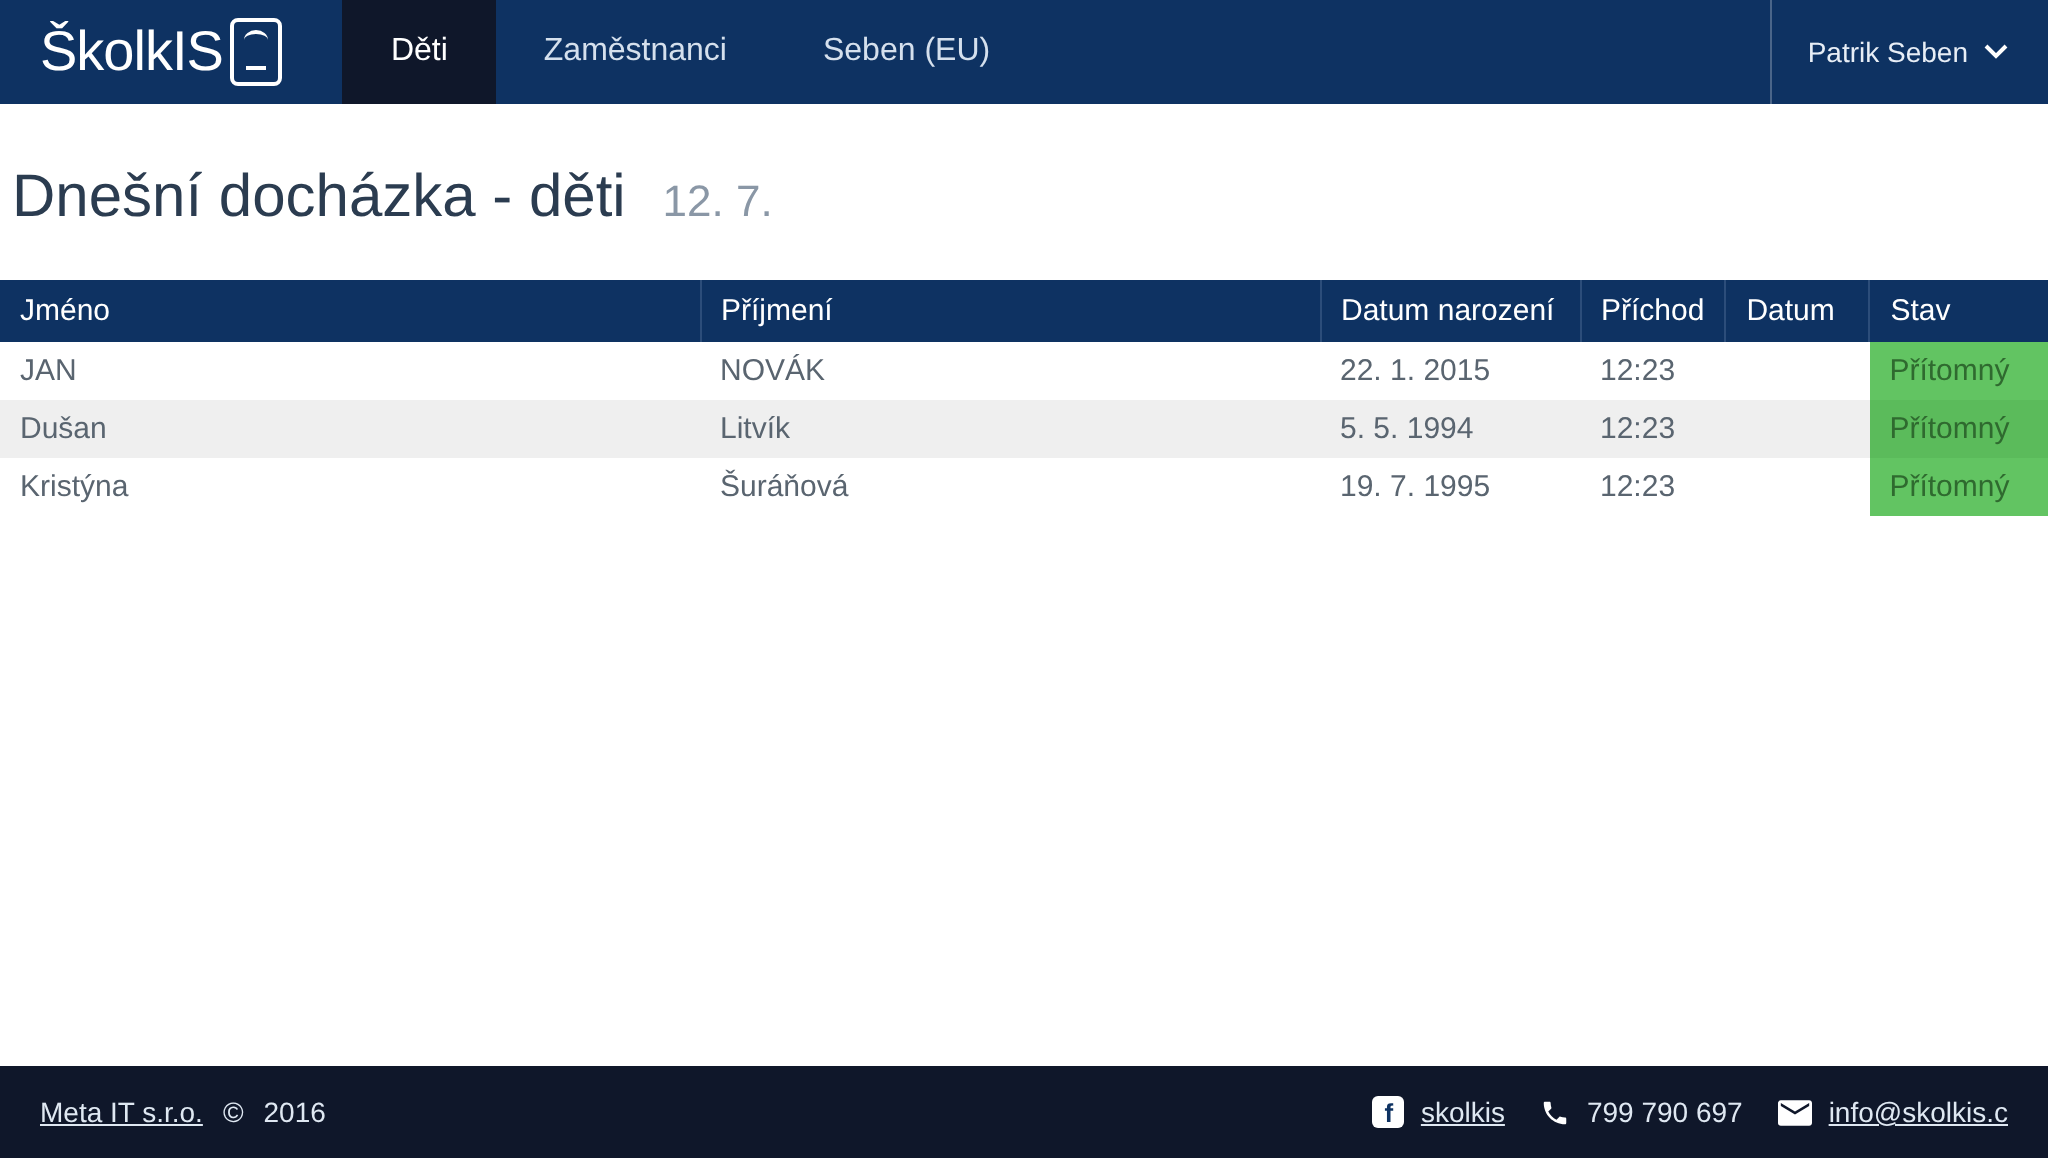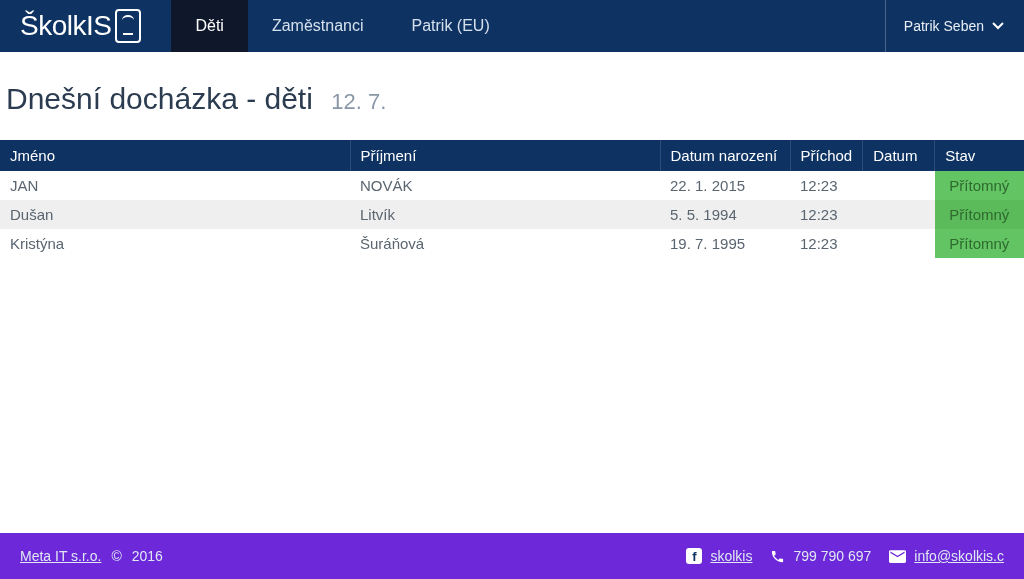--- a/index.html
+++ b/index.html
@@ -134,21 +134,21 @@
     .table thead th:last-child { border-right: none; }
     .table tbody td {
       padding: 6px 10px;
       color: #5a6570;
       border: none;
     }
     .table tbody tr:nth-child(even) td {
       background: #efefef;
     }
     .table tbody td.status-cell {
-      text-align: center;
+      text-align: left;
       padding: 0;
     }
     .status-present {
       background: #62c462 !important;
       color: #2f6a2f;
       display: block;
       padding: 6px 10px;
       font-weight: 400;
     }
     .table tbody tr:nth-child(even) .status-present {
@@ -158,21 +158,21 @@
     .col-jmeno { width: 350px; }
     .col-prijmeni { width: 310px; }
     .col-datum { width: 130px; }
     .col-prichod { width: 72px; }
     .col-odchod { width: 72px; }
     .col-stav { width: auto; }
     
     
     .footer {
       margin-top: auto;
-      background: #6d28d9;
+      background: #0f172a;
       height: 46px;
       display: flex;
       align-items: center;
       padding: 2px 20px;
       color: #dfe8f2;
       font-size: 14px;
     }
     .footer-left {
       display: flex;
       align-items: center;
@@ -211,21 +211,21 @@
 <body>
 
 <div class="header">
   <div class="logo">
     <span class="logo-text">ŠkolkIS</span>
     <span class="logo-badge"></span>
   </div>
   <nav class="nav">
     <div class="nav-item active">Děti</div>
     <div class="nav-item">Zaměstnanci</div>
-    <div class="nav-item">Patrik (EU)</div>
+    <div class="nav-item">Seben (EU)</div>
   </nav>
   <div class="user-section">
     <span class="user-name">Patrik Seben</span>
     <svg class="chevron-down" viewBox="0 0 12 8">
         <path d="M1 1 L6 6 L11 1" stroke="#fff" stroke-width="2" fill="none"></path>
       </svg>
   </div>
 </div>
 
 <div class="page-title-area">

